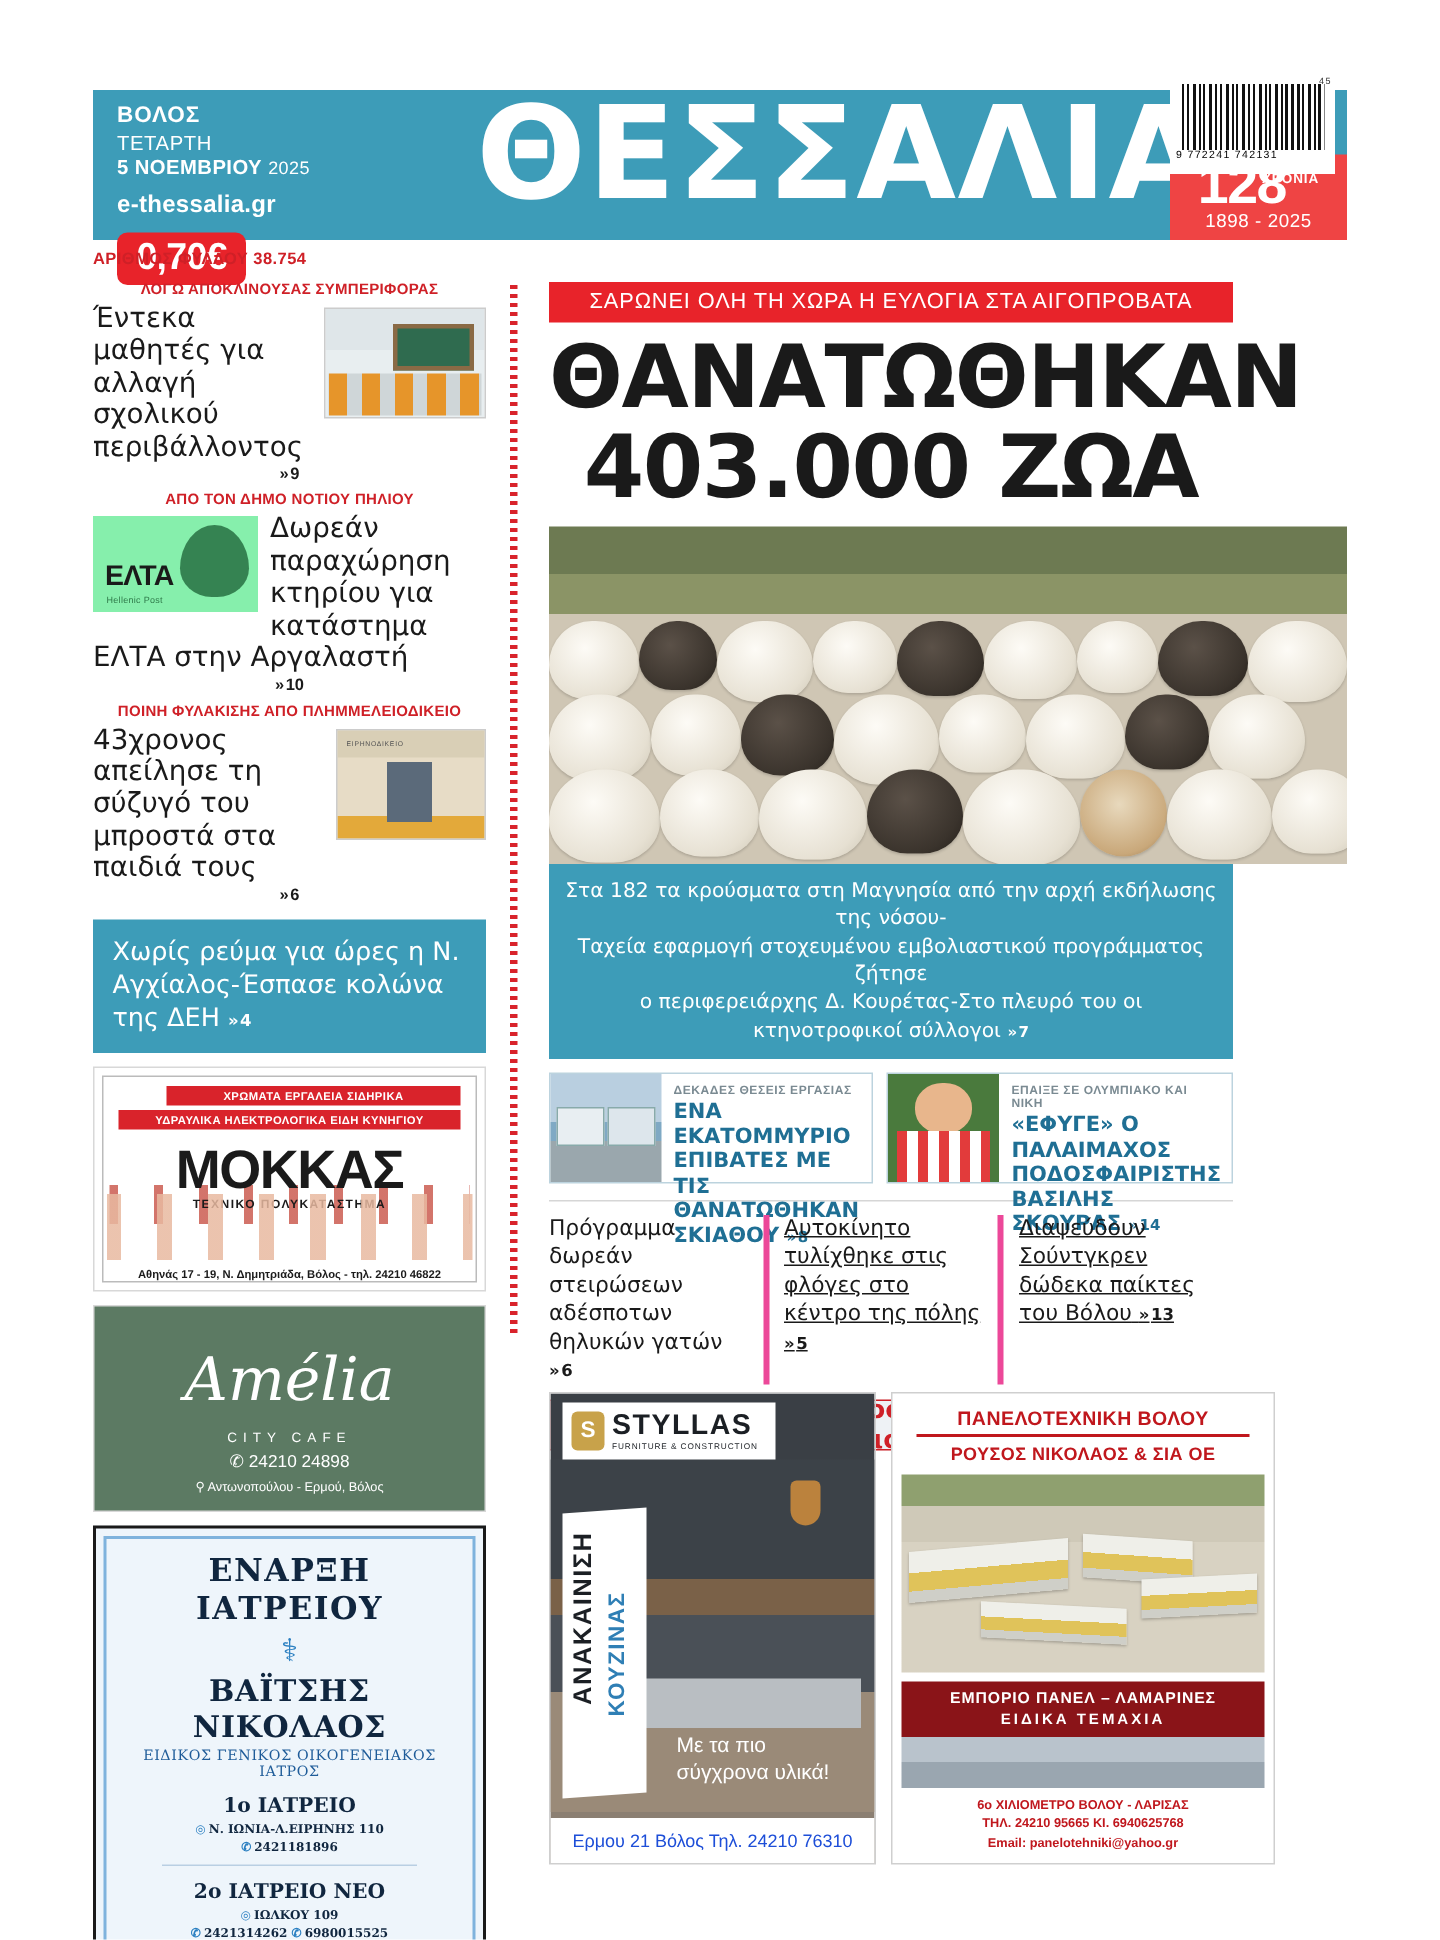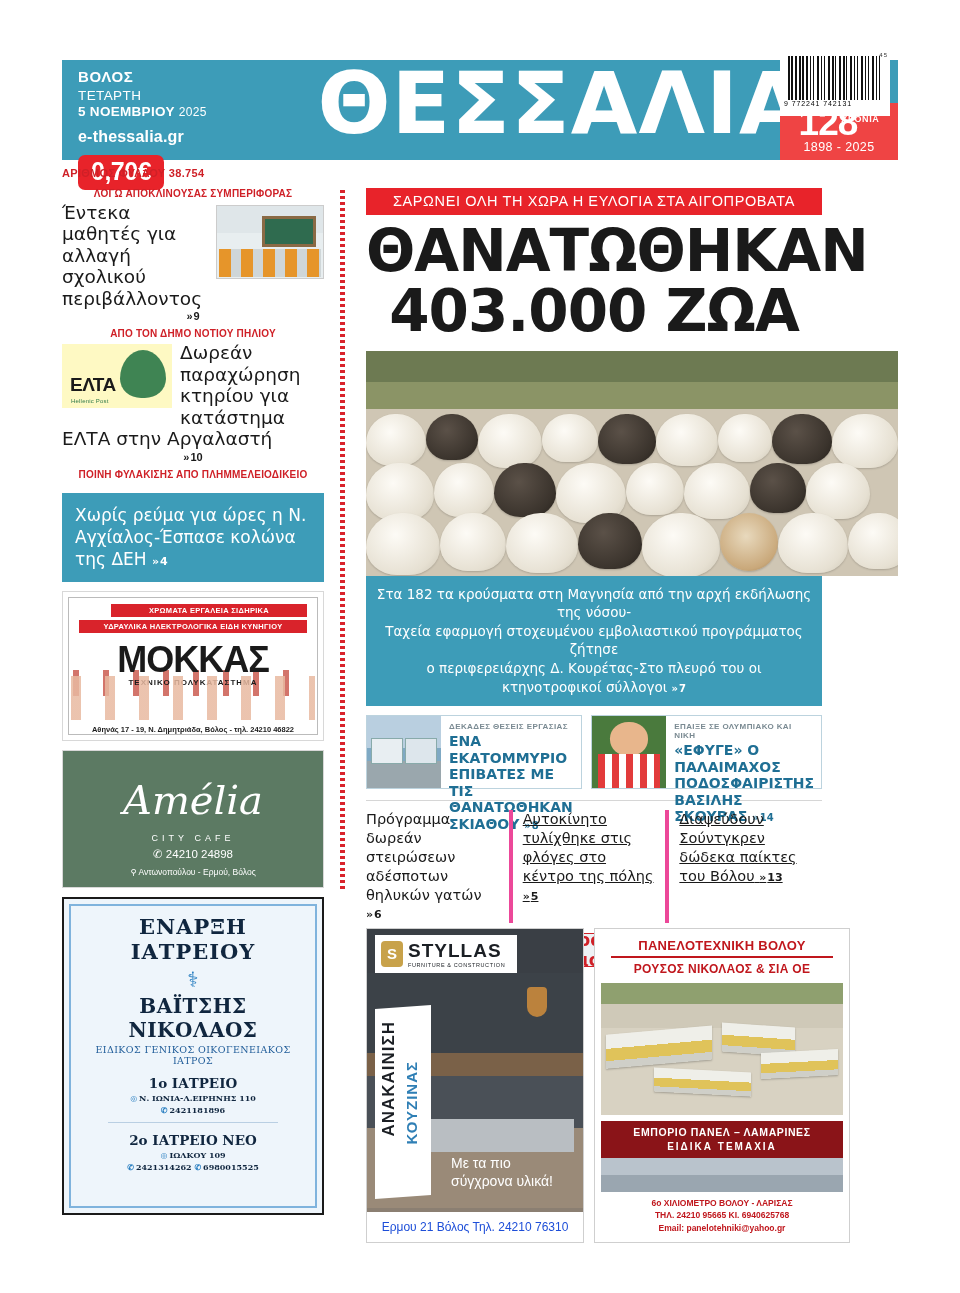--- a/index.html
+++ b/index.html
@@ -69,21 +69,21 @@
   .pg-center { text-align:center; margin-top:1px; }
 
   .thumb { float:right; margin:3px 0 2px 6px; border:1px solid #ccc; }
   .thumb-school { width:108px; height:74px;
     background:linear-gradient(180deg,#dfe6e9 0 38%,#e8eef0 38% 100%);
     position:relative; overflow:hidden; }
   .thumb-school::before { content:""; position:absolute; left:42%; top:14%;
     width:46%; height:34%; background:#2f6b4f; border:3px solid #8a6a45; }
   .thumb-school::after { content:""; position:absolute; left:2%; top:60%; width:96%; height:38%;
     background:repeating-linear-gradient(90deg,#e6952a 0 12px,#cfd6d8 12px 22px); }
-  .thumb-elta { width:110px; height:64px; background:#fef9c3; position:relative;
+  .thumb-elta { width:110px; height:64px; background:#86efac; position:relative;
                 float:left; margin:2px 8px 2px 0; }
   .thumb-elta .elta-t { position:absolute; left:8px; bottom:12px; color:#1a1a1a;
       font-size:19px; font-weight:bold; letter-spacing:-.5px; }
   .thumb-elta .elta-s { position:absolute; left:9px; bottom:4px; color:#2f7a4a;
       font-size:6px; letter-spacing:.2px; }
   .thumb-elta .elta-h { position:absolute; right:6px; top:6px; width:46px; height:48px;
       background:#2f7a4a; border-radius:50% 50% 46% 46%/60% 60% 40% 40%; opacity:.92; }
   .thumb-court { width:100px; height:74px; background:#e7dcc6; position:relative; overflow:hidden;}
   .thumb-court::before{content:"";position:absolute;left:0;top:0;width:100%;height:26%;background:#d9cfb6;}
   .thumb-court::after{content:"";position:absolute;left:34%;top:30%;width:30%;height:56%;background:#5b6a7a;}
@@ -308,20 +308,28 @@
           <div class="elta-t">ΕΛΤΑ</div>
           <div class="elta-s">Hellenic Post</div>
         </div>
         <div class="story-head">Δωρεάν παραχώρηση κτηρίου για κατάστημα ΕΛΤΑ στην Αργαλαστή</div>
         <div class="pg pg-center">10</div>
       </div>
     </div>
 
     <div class="story clearfix">
       <div class="kicker">ΠΟΙΝΗ ΦΥΛΑΚΙΣΗΣ ΑΠΟ ΠΛΗΜΜΕΛΕΙΟΔΙΚΕΙΟ</div>
+      <div class="story-body clearfix">
+        <div class="thumb thumb-court">
+          <div class="court-cap">ΕΙΡΗΝΟΔΙΚΕΙΟ</div>
+          <div class="court-base"></div>
+        </div>
+        <div class="story-head">43χρονος απείλησε τη σύζυγό του μπροστά στα παιδιά τους</div>
+        <div class="pg pg-center">6</div>
+      </div>
     </div>
 
     <div class="blue-box">
       <span>Χωρίς ρεύμα για ώρες η Ν. Αγχίαλος-Έσπασε κολώνα της ΔΕΗ</span>
       <span class="pg">4</span>
     </div>
 
     <div class="ad ad-mokkas">
       <div class="mk-inner"></div>
       <div class="mk-bar mk-bar1">ΧΡΩΜΑΤΑ   ΕΡΓΑΛΕΙΑ   ΣΙΔΗΡΙΚΑ</div>

